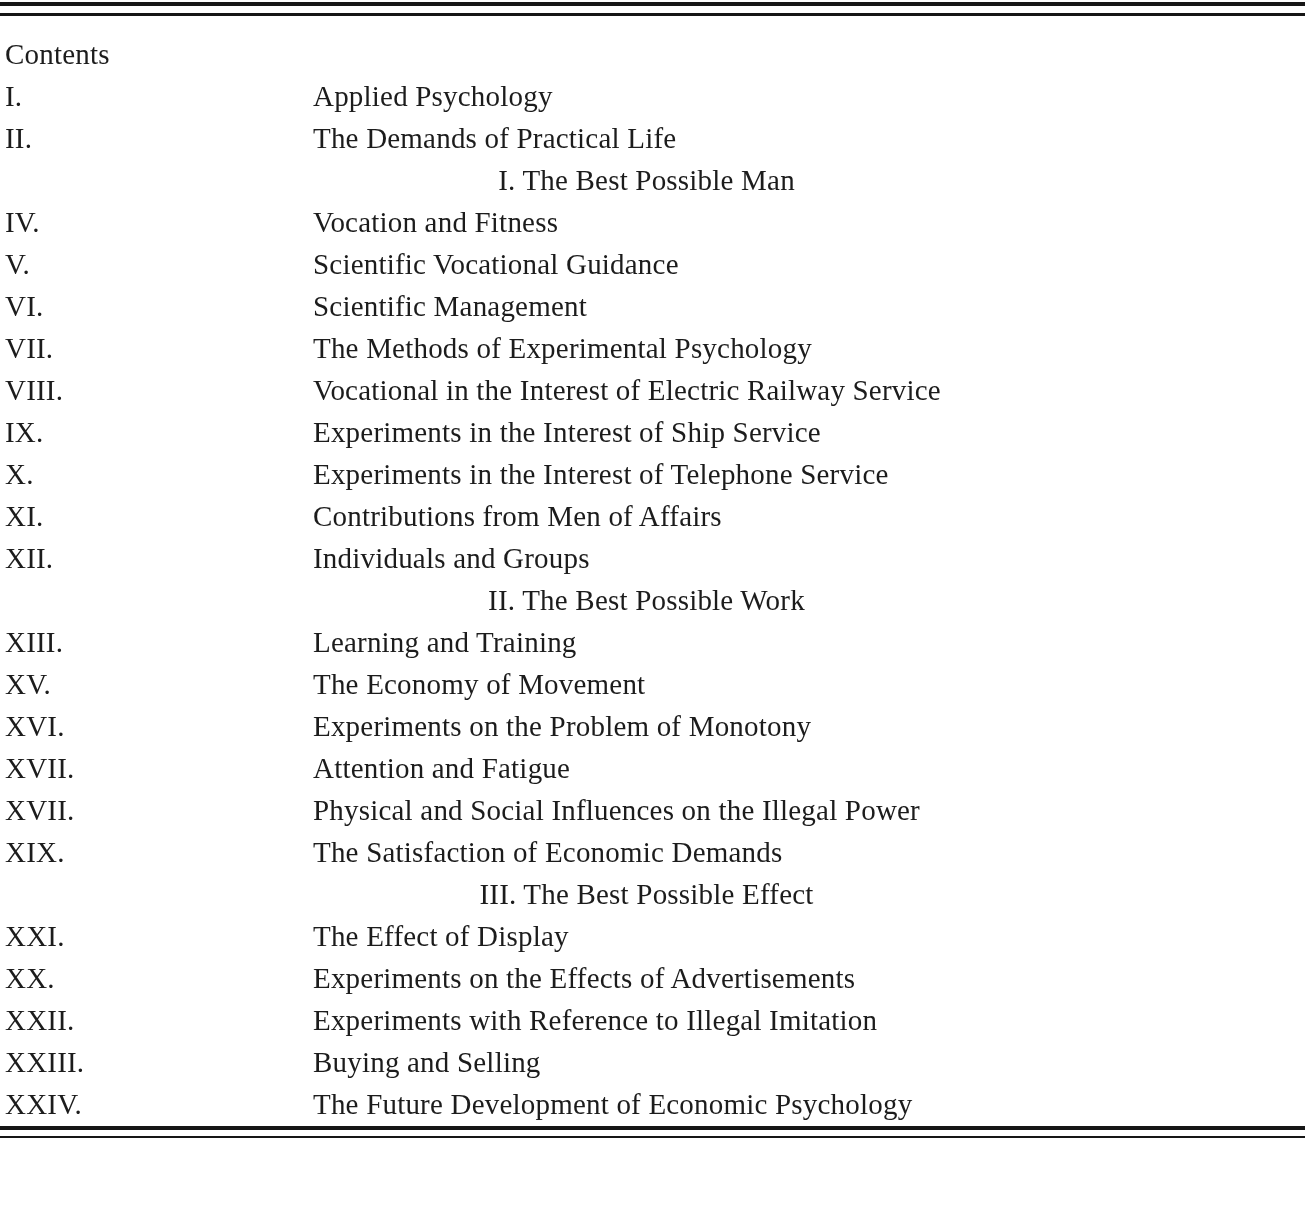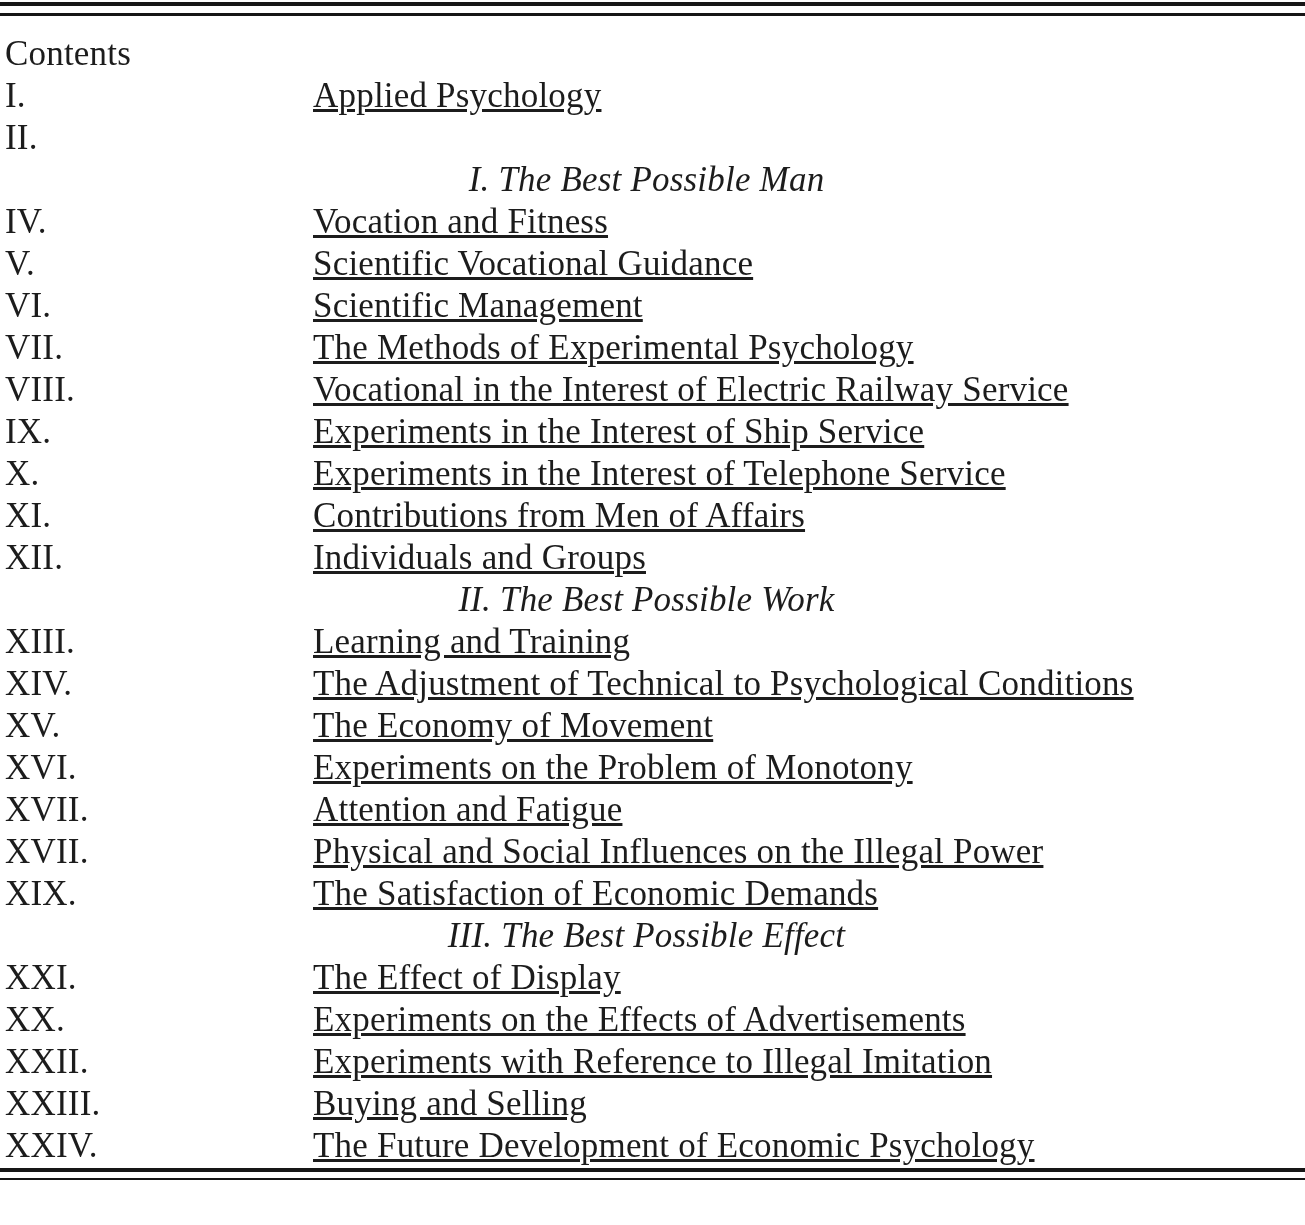--- a/index.html
+++ b/index.html
@@ -18,62 +18,61 @@
   .rule {
     width: 100%;
     background: #161616;
   }
   .rule-top-thick    { height: 4px; margin-top: 2px; }
   .rule-top-thin     { height: 3px; margin-top: 7px; }
   .rule-bottom-thick { height: 4px; margin-top: 1px; }
   .rule-bottom-thin  { height: 2px; margin-top: 6px; }
   .toc {
     padding: 17px 17px 0 5px;
-    font-size: 35px;
+    font-size: 29px;
     line-height: 42px;
     letter-spacing: 0.2px;
   }
   .toc-heading {
     white-space: nowrap;
   }
   .row {
     white-space: nowrap;
   }
   .row.entry {
     display: flex;
   }
   .numeral {
     flex: 0 0 308px;
     width: 308px;
   }
   .title {
     flex: 1 1 auto;
-    text-decoration: underline;
   }
   .row.section {
     text-align: center;
-    font-style: italic;
   }
 </style>
 </head>
 <body>
 
 <div>
   <div class="rule rule-top-thick"></div>
   <div class="rule rule-top-thin"></div>
 
   <div class="toc">
     <div class="toc-heading">Contents</div>
     <div id="toc-rows">
         <div class="row entry">
     <span class="numeral">I.</span>
     <span class="title">Applied Psychology</span>
   </div>
         <div class="row entry">
     <span class="numeral">II.</span>
+    <span class="title">The Demands of Practical Life</span>
   </div>
         <div class="row section">
     <span class="section-label">I. The Best Possible Man</span>
   </div>
         <div class="row entry">
     <span class="numeral">IV.</span>
     <span class="title">Vocation and Fitness</span>
   </div>
         <div class="row entry">
     <span class="numeral">V.</span>
@@ -106,24 +105,20 @@
         <div class="row entry">
     <span class="numeral">XII.</span>
     <span class="title">Individuals and Groups</span>
   </div>
         <div class="row section">
     <span class="section-label">II. The Best Possible Work</span>
   </div>
         <div class="row entry">
     <span class="numeral">XIII.</span>
     <span class="title">Learning and Training</span>
-  </div>
-        <div class="row entry">
-    <span class="numeral">XIV.</span>
-    <span class="title">The Adjustment of Technical to Psychological Conditions</span>
   </div>
         <div class="row entry">
     <span class="numeral">XV.</span>
     <span class="title">The Economy of Movement</span>
   </div>
         <div class="row entry">
     <span class="numeral">XVI.</span>
     <span class="title">Experiments on the Problem of Monotony</span>
   </div>
         <div class="row entry">

